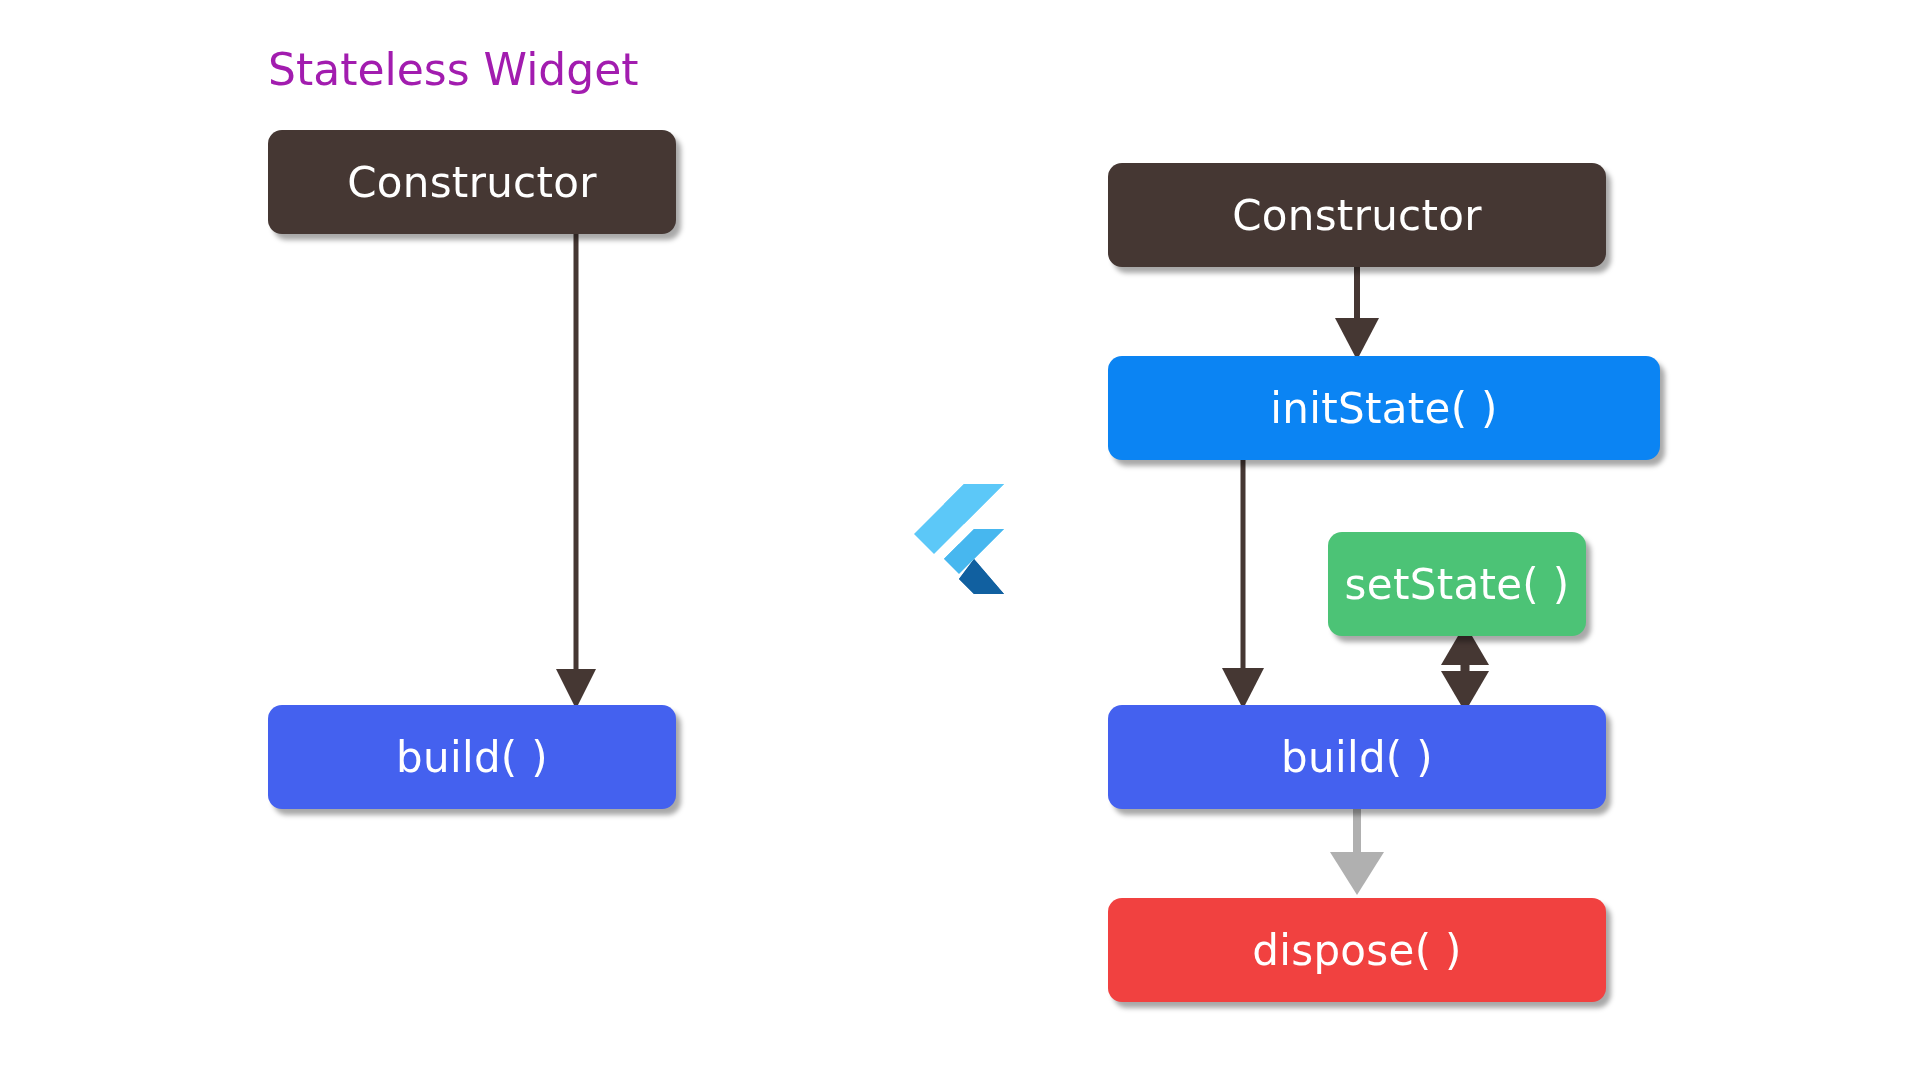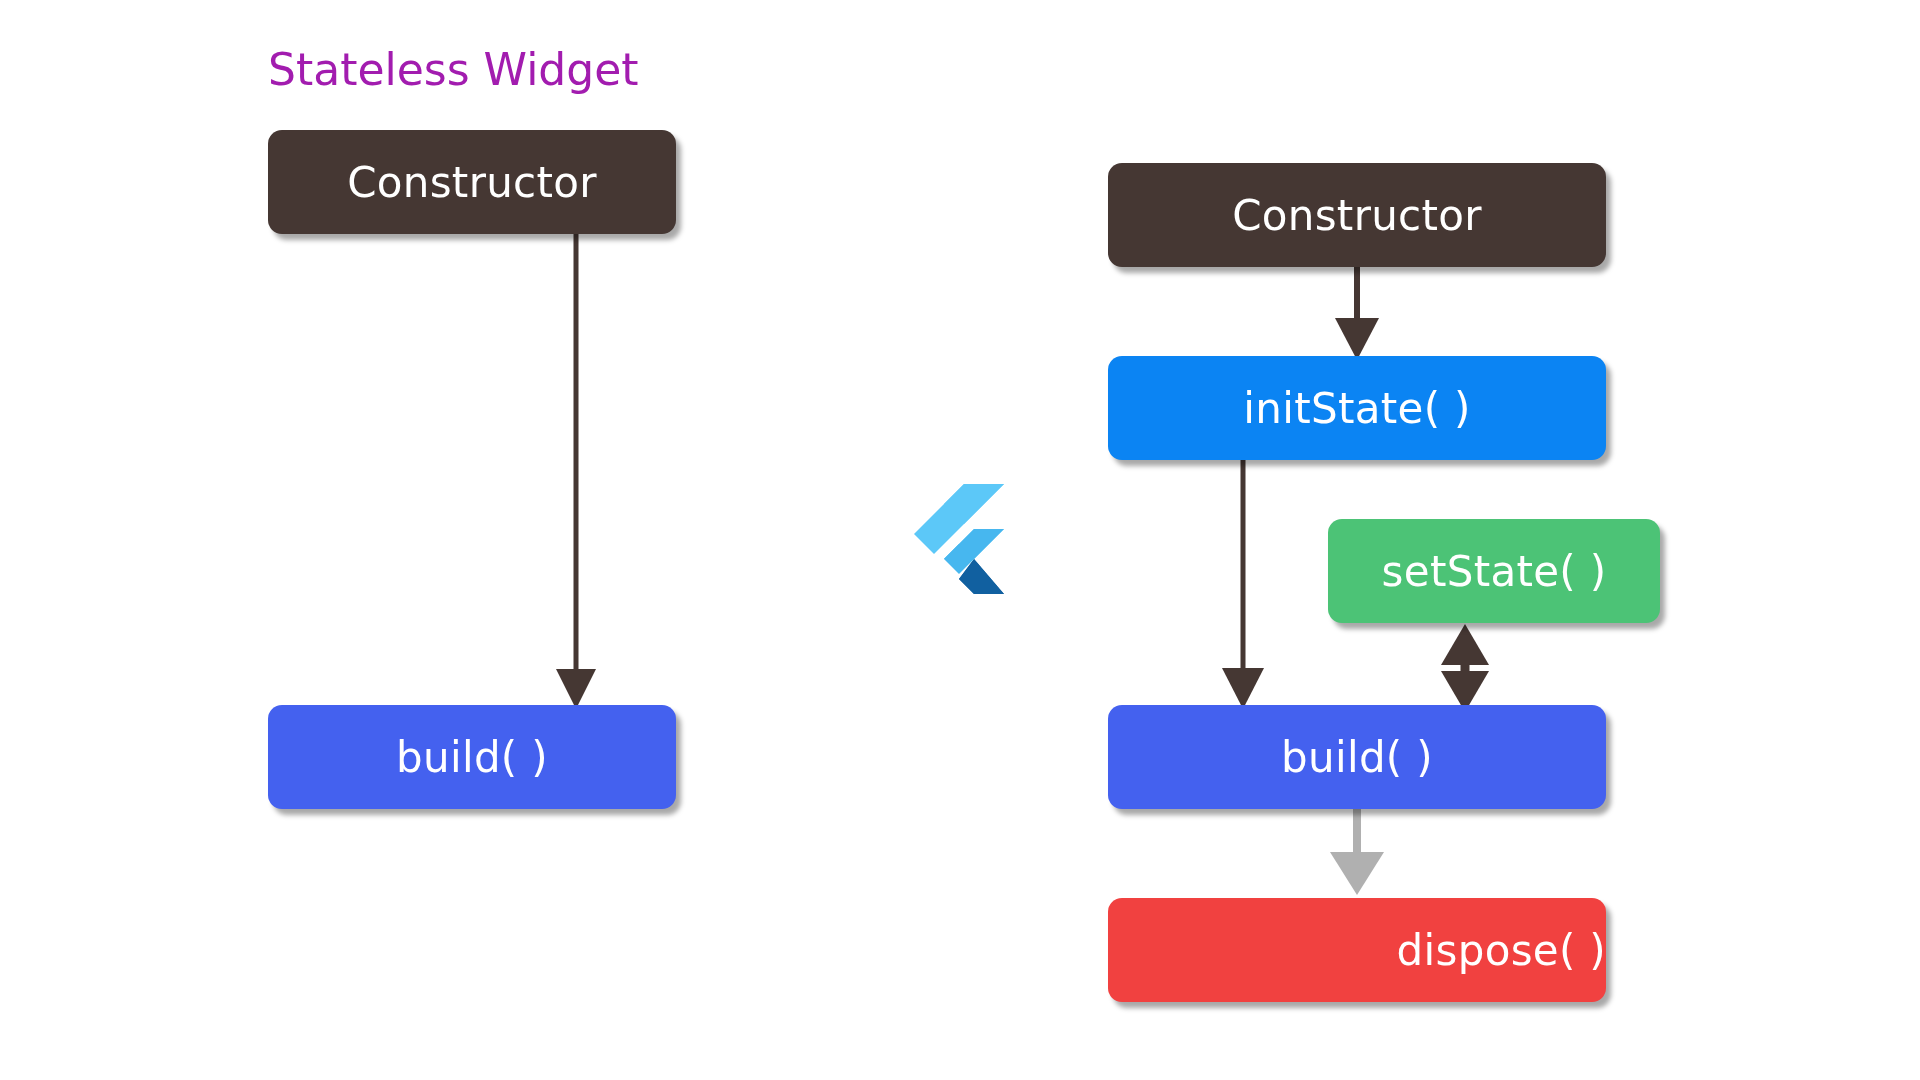--- a/index.html
+++ b/index.html
@@ -102,33 +102,33 @@
   </div>
 
   <div class="node" style="left:268px; top:705px; width:408px; height:104px; background:#4461ef;">
     <span>build( )</span>
   </div>
 
   <div class="node" style="left:1108px; top:163px; width:498px; height:104px; background:#453733;">
     <span>Constructor</span>
   </div>
 
-  <div class="node" style="left:1108px; top:356px; width:498px; height:104px; background:#0b84f3;">
+  <div class="node" style="left:1108px; top:356px; width:552px; height:104px; background:#0b84f3;">
     <span>initState( )</span>
   </div>
 
-  <div class="node" style="left:1328px; top:519px; width:332px; height:104px; background:#4cc376;align-items:center;">
+  <div class="node" style="left:1328px; top:532px; width:258px; height:104px; background:#4cc376;align-items:center;">
     <span>setState( )</span>
   </div>
 
   <div class="node" style="left:1108px; top:705px; width:498px; height:104px; background:#4461ef;">
     <span>build( )</span>
   </div>
 
-  <div class="node" style="left:1108px; top:898px; width:498px; height:104px; background:#f14140;justify-content:flex-end;">
+  <div class="node" style="left:1108px; top:898px; width:498px; height:104px; background:#f14140;">
     <span>dispose( )</span>
   </div>
 
   <svg class="flutter-logo" style="left:908px; top:482px;" width="100" height="116" viewBox="0 0 100 116" xmlns="http://www.w3.org/2000/svg">
     <polygon points="56,2 96,2 26,72 6,52" fill="#5cc8f8"></polygon>
     <polygon points="56,2 96,2 56,42 36,22" fill="#5cc8f8"></polygon>
     <polygon points="66,47 96,47 66,77 36,77 51,62" fill="#5cc8f8"></polygon>
     <polygon points="36,77 66,47 96,47 66,77" fill="#47b7ef"></polygon>
     <polygon points="66,77 96,112 66,112 51,97" fill="#1160a0"></polygon>
     <polygon points="51,97 66,77 96,112 66,112" fill="#1160a0"></polygon>

